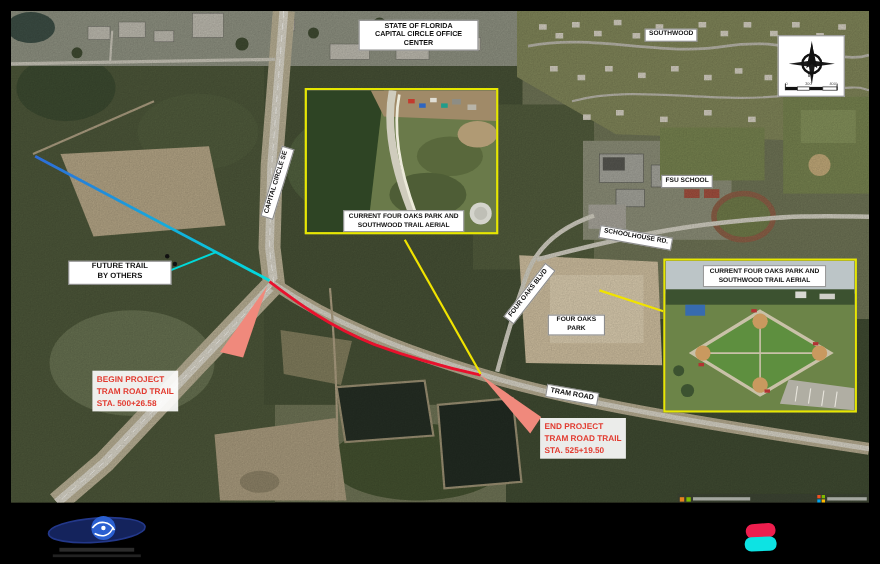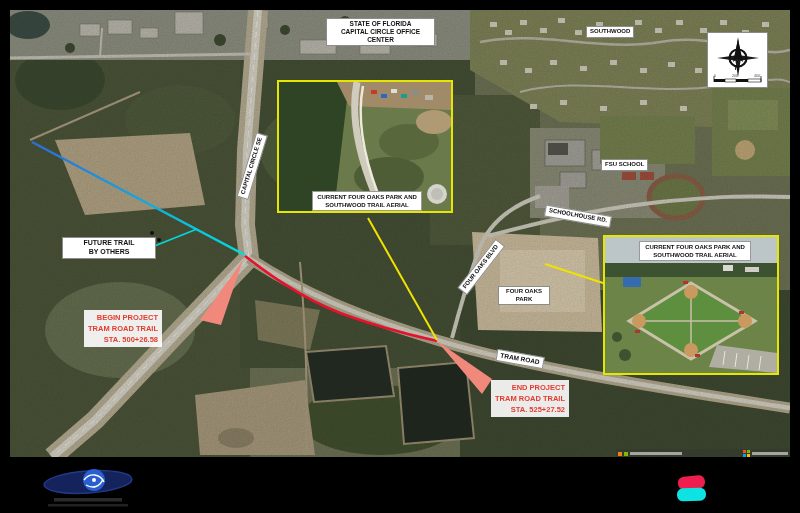--- a/index.html
+++ b/index.html
@@ -207,29 +207,29 @@
     </div>
     <div class="label rot" style="left:252px;top:166px;font-size:6px;transform:translate(-50%,-50%) rotate(-73deg);">CAPITAL CIRCLE SE</div>
     <div class="label rot" style="left:481px;top:267px;font-size:6px;transform:translate(-50%,-50%) rotate(-52deg);">FOUR OAKS BLVD</div>
     <div class="label rot" style="left:578px;top:216px;font-size:6px;transform:translate(-50%,-50%) rotate(10deg);">SCHOOLHOUSE RD.</div>
     <div class="label rot" style="left:520px;top:359px;font-size:6.5px;transform:translate(-50%,-50%) rotate(10deg);">TRAM ROAD</div>
     <div class="label lbl-2line" style="left:62px;top:237px;width:86px;font-size:7px;">
       <span>FUTURE TRAIL</span><br>
       <span>BY OTHERS</span>
     </div>
 
-    <div class="callout-red" style="left:84px;top:310px;text-align:right;">
+    <div class="callout-red" style="left:84px;top:337px;">
       <span>BEGIN PROJECT</span><br>
       <span>TRAM ROAD TRAIL</span><br>
       <span>STA. 500+26.58</span>
     </div>
-    <div class="callout-red" style="left:491px;top:380px;text-align:right;">
+    <div class="callout-red" style="left:491px;top:380px;">
       <span>END PROJECT</span><br>
       <span>TRAM ROAD TRAIL</span><br>
-      <span>STA. 525+27.52</span>
+      <span>STA. 525+19.50</span>
     </div>
 
     <div class="inset" style="left:277px;top:80px;width:176px;height:133px;">
       <svg width="172" height="129" viewBox="0 0 172 129">
         <rect width="172" height="129" fill="#6a7a4a"></rect>
         <polygon points="0,0 70,0 55,129 0,129" fill="#2e4424"></polygon>
         <polygon points="58,0 172,0 172,28 70,24" fill="#a08a68"></polygon>
         <g>
             <rect x="92" y="8" width="6" height="4" fill="#c23b2e"></rect>
             <rect x="102" y="12" width="6" height="4" fill="#2e66c2"></rect>

